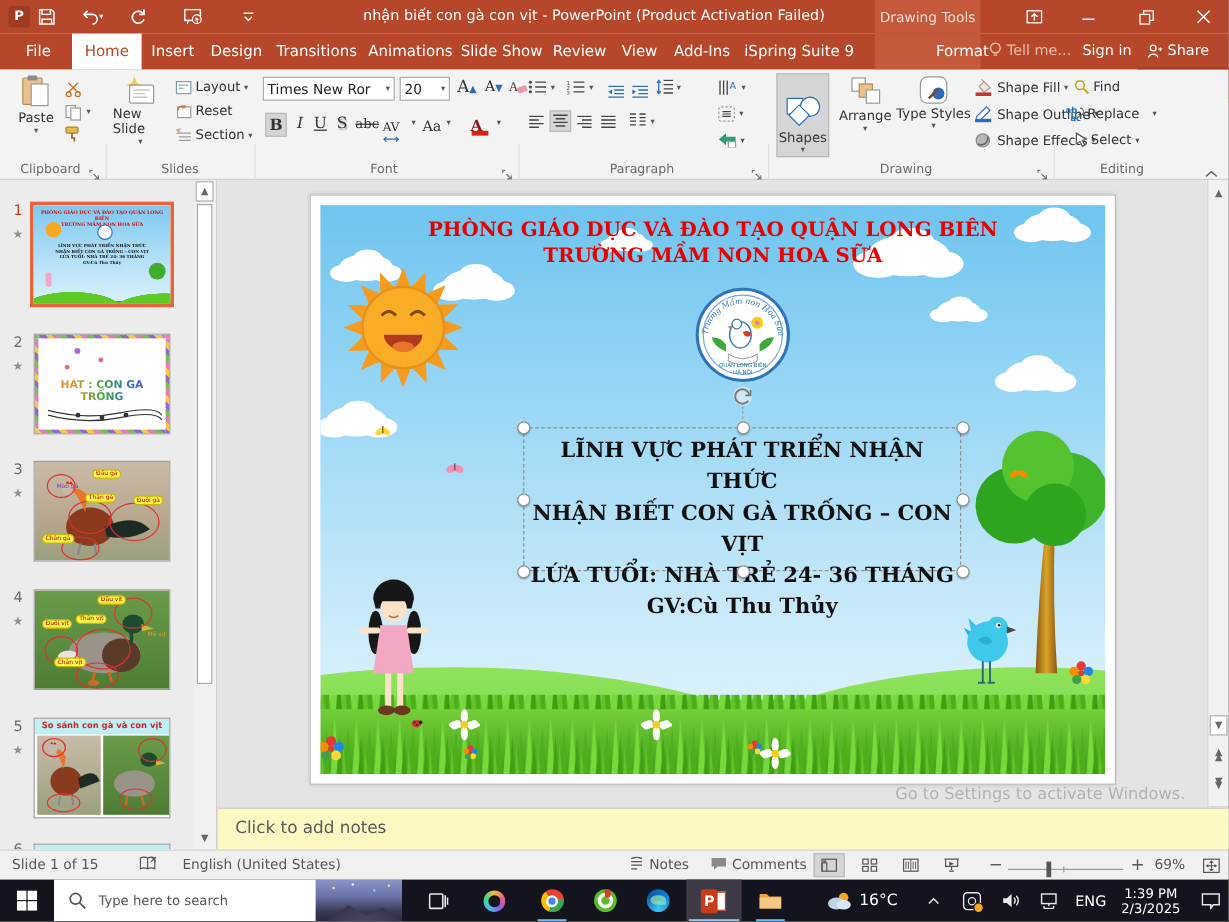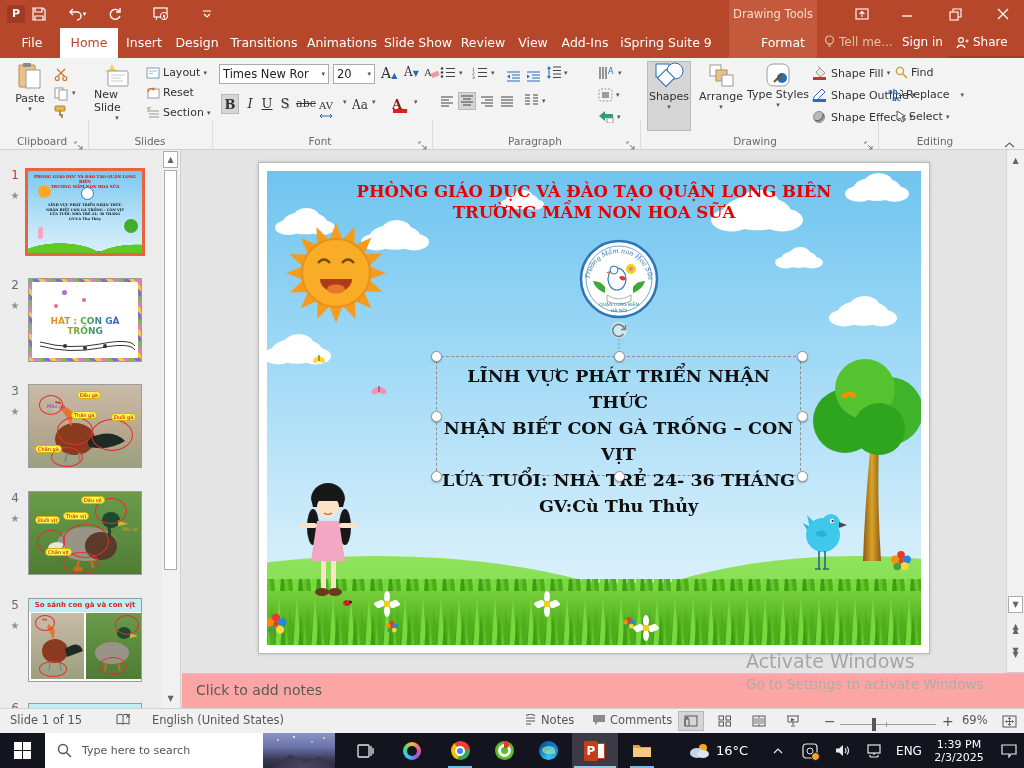--- a/index.html
+++ b/index.html
@@ -46,21 +46,21 @@
   #textbox{left:169px;top:185px;width:365px;height:120px;border:1.4px dashed #8F8F8F;box-sizing:border-box;
            display:flex;flex-direction:column;justify-content:flex-start;padding-top:6px;
            font-family:"DejaVu Serif","Liberation Serif",serif;font-weight:700;color:#101010;
            font-size:17.5px;line-height:26px;text-align:center;}
   .handle{position:absolute;width:9px;height:9px;border-radius:50%;background:#fff;border:1px solid #919191;box-shadow:0 1px 1.5px rgba(0,0,0,.25);}
   
   #vscroll{left:1006px;top:150px;width:18px;height:558px;background:#F1F1F1;border-left:1px solid #D6D6D6;box-sizing:border-box;}
   .scrbtn{left:1px;width:15px;height:17px;background:#F1F1F1;color:#666;font-size:8px;display:flex;align-items:center;justify-content:center;}
   .scrbtn.boxed{background:#fff;border:1px solid #ABABAB;box-sizing:border-box;}
   
-  #notesbar{left:182px;top:673px;width:842px;height:35px;background:#fca5a5;border-top:1px solid #C9C9C9;box-sizing:border-box;}
+  #notesbar{left:182px;top:673px;width:842px;height:35px;background:#fef9c3;border-top:1px solid #C9C9C9;box-sizing:border-box;}
   #notes-ph{left:14px;top:8px;font-size:14px;color:#595959;}
   #statusbar{left:0;top:708px;width:1024px;height:25px;background:#F0F0F0;border-top:1px solid #D4D4D4;box-sizing:border-box;color:#565656;font-size:11.5px;}
   .stitem{top:4px;display:flex;align-items:center;gap:4px;}
   .viewbtn{top:2px;width:26px;height:20px;display:flex;align-items:center;justify-content:center;}
   
   #watermark{left:746px;top:650px;width:262px;color:#9B9B9B;opacity:.85;pointer-events:none;z-index:40;}
   #wm1{font-size:19px;}
   #wm2{font-size:13.5px;color:#A9A9A9;margin-top:4px;}
   
   #taskbar{left:0;top:733px;width:1024px;height:35px;background:#14141E;color:#fff;}
@@ -102,20 +102,21 @@
           <path d="M10,7.4 L13,9 L10,10.6 z" fill="#fff"></path>
           <path d="M4,10 L3,13 M11,10 l1,3" stroke="#fff" stroke-width="1"></path>
         </svg>
     </div>
     <div class="abs qat-ic" style="left:196px;">
       <svg width="10" height="10" viewBox="0 0 10 10">
           <path d="M1,2 h8 M2,5 l3,3 3,-3" fill="none" stroke="#fff" stroke-width="1.2"></path>
         </svg>
     </div>
     <div id="ctx-block" class="abs"></div>
+    <div id="title-text" class="abs">nhận biết con gà con vịt - PowerPoint (Product Activation Failed)</div>
     <div id="ctx-label" class="abs">Drawing Tools</div>
     <div class="abs wctl" style="left:845px;">
       <svg width="14" height="12" viewBox="0 0 14 12">
           <rect x="1" y="1" width="12" height="10" fill="none" stroke="#fff" stroke-width="1.1"></rect>
           <path d="M7,9 V4 M4.5,6 L7,3.5 L9.5,6" stroke="#fff" stroke-width="1.1" fill="none"></path>
         </svg>
     </div>
     <div class="abs wctl" style="left:890px;">
       <svg width="12" height="12" viewBox="0 0 12 12">
           <path d="M1,8 h10" stroke="#fff" stroke-width="1.3"></path>
@@ -141,21 +142,21 @@
     <div class="tab sel abs" style="left:60px;width:58px;">Home</div>
     <div class="tab abs" style="left:120px;width:48px;">Insert</div>
     <div class="tab abs" style="left:170px;width:54px;">Design</div>
     <div class="tab abs" style="left:226px;width:76px;">Transitions</div>
     <div class="tab abs" style="left:304px;width:76px;">Animations</div>
     <div class="tab abs" style="left:382px;width:72px;">Slide Show</div>
     <div class="tab abs" style="left:456px;width:54px;">Review</div>
     <div class="tab abs" style="left:512px;width:42px;">View</div>
     <div class="tab abs" style="left:556px;width:58px;">Add-Ins</div>
     <div class="tab abs" style="left:616px;width:100px;">iSpring Suite 9</div>
-    <div class="tab abs" style="left:729px;width:108px;">Format</div>
+    <div class="tab abs" style="left:748px;width:108px;">Format</div>
     <div class="abs" style="left:824px;top:7px;display:flex;align-items:center;gap:4px;">
       <svg width="11" height="14" viewBox="0 0 11 14">
           <circle cx="5.5" cy="5" r="4" fill="none" stroke="#E7BFA9" stroke-width="1.2"></circle>
           <path d="M4,9 h3 M4,11 h3" stroke="#E7BFA9" stroke-width="1.1"></path>
         </svg>
       <span style="color:#E7BFA9;font-size:12px;">Tell me...</span>
     </div>
     <div class="abs" style="left:902px;top:7px;color:#fff;font-size:12px;">Sign in</div>
     <div class="abs" style="left:956px;top:7px;display:flex;align-items:center;gap:4px;">
       <svg width="13" height="13" viewBox="0 0 13 13">
@@ -371,21 +372,21 @@
         <span class="drop">▾</span>
     </div>
     <div class="abs glabel" style="left:480px;width:110px;">Paragraph</div>
     <div class="abs launch" style="left:626px;top:77px;">
       <svg width="9" height="9" viewBox="0 0 9 9">
           <path d="M1,3 V1 h2 M4,4 l4,4 M8,5 v3 h-3" fill="none" stroke="#777" stroke-width="1"></path>
         </svg>
     </div>
     <div class="abs gsep" style="left:640px;"></div>
 
-    <div class="abs bigbtn toggled" style="left:647px;top:3px;width:44px;height:70px;justify-content:flex-start;padding-top:0;">
+    <div class="abs bigbtn toggled" style="left:647px;top:3px;width:44px;height:70px;justify-content:flex-start;padding-top:18px;">
       <svg width="30" height="28" viewBox="0 0 30 28">
         <rect x="2" y="2" width="13" height="13" fill="#fff" stroke="#2B6CB8"></rect>
         <circle cx="21" cy="9" r="8" fill="#fff" stroke="#2B6CB8"></circle>
         <rect x="6" y="10" width="12" height="12" transform="rotate(45 12 16)" fill="#fff" stroke="#2B6CB8"></rect>
       </svg>
       <span>Shapes</span>
       <span class="drop">▾</span>
     </div>
     <div class="abs bigbtn" style="left:695px;top:4px;width:52px;">
       <svg width="28" height="28" viewBox="0 0 28 28">
@@ -825,21 +826,20 @@
         <span style="display:block;margin-top:-2px;">▼</span>
       </div>
     <div class="abs" style="left:0;top:522px;width:18px;height:1px;background:#C9C9C9;"></div>
   </div>
 
   <div id="notesbar" class="abs">
     <div id="notes-ph" class="abs">Click to add notes</div>
   </div>
 
   <div id="watermark" class="abs">
-    <div id="wm1">Activate Windows</div>
     <div id="wm2">Go to Settings to activate Windows.</div>
   </div>
 
   <div id="statusbar" class="abs">
     <div class="abs stitem" style="left:10px;">Slide 1 of 15</div>
     <div class="abs stitem" style="left:116px;">
       <svg width="15" height="13" viewBox="0 0 15 13">
           <path d="M1,2 q3,-1.5 6,0 v9 q-3,-1.5 -6,0 z M7,2 q3,-1.5 6,0 v9 q-3,-1.5 -6,0" fill="none" stroke="#565656" stroke-width="1"></path>
           <path d="M10,1 l4,4 m0,-4 l-4,4" stroke="#565656" stroke-width="1"></path>
         </svg>

